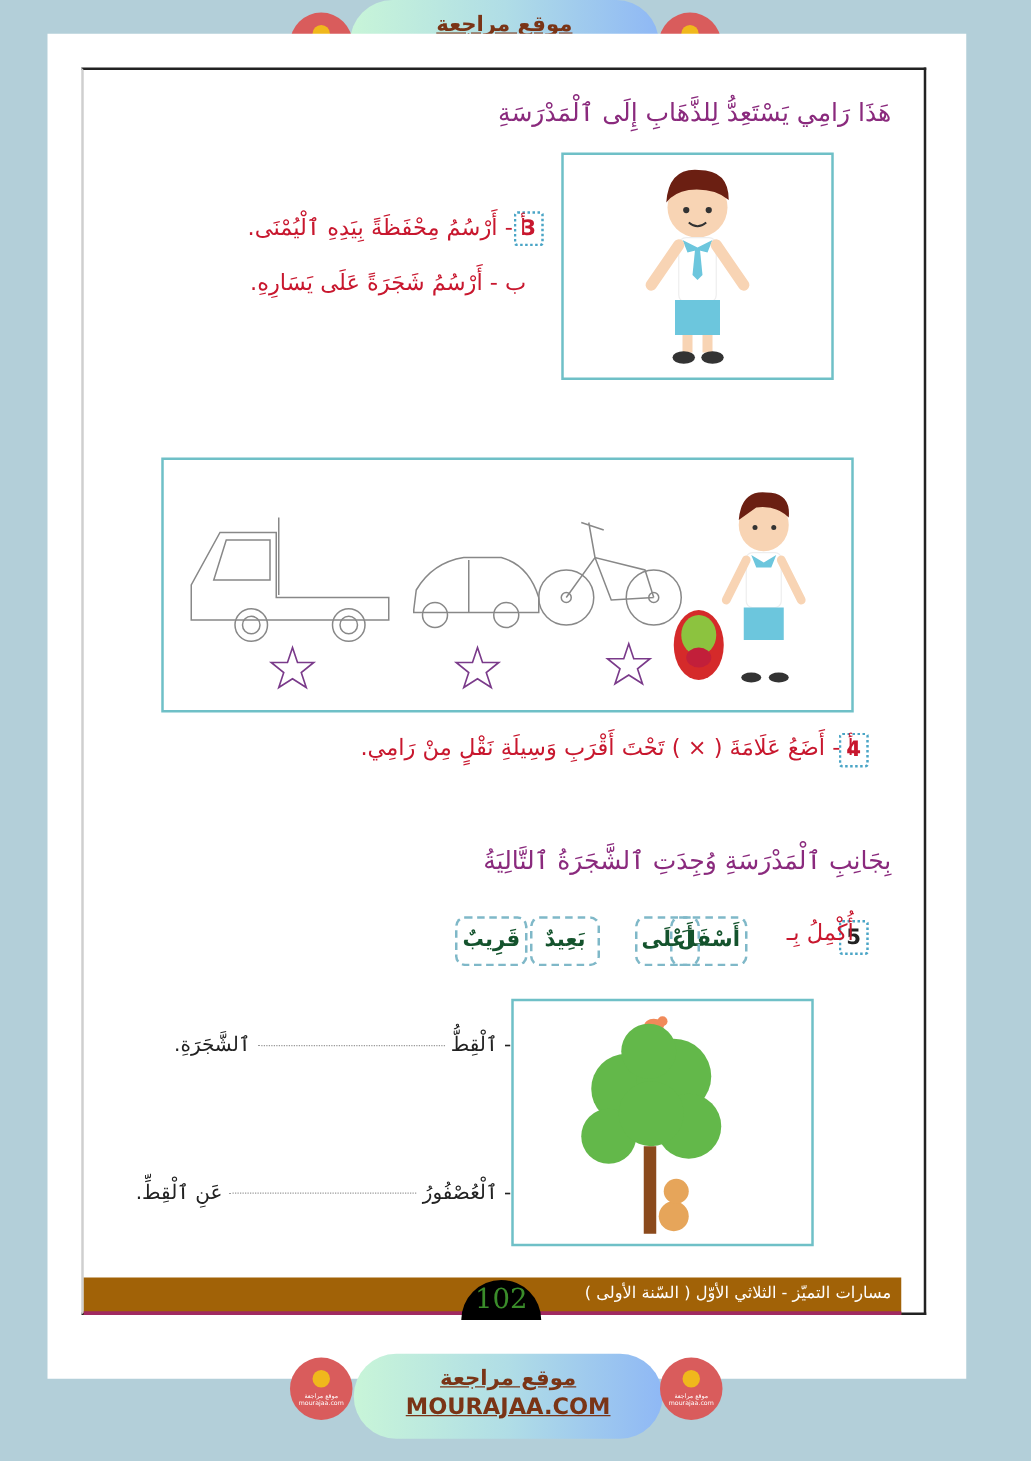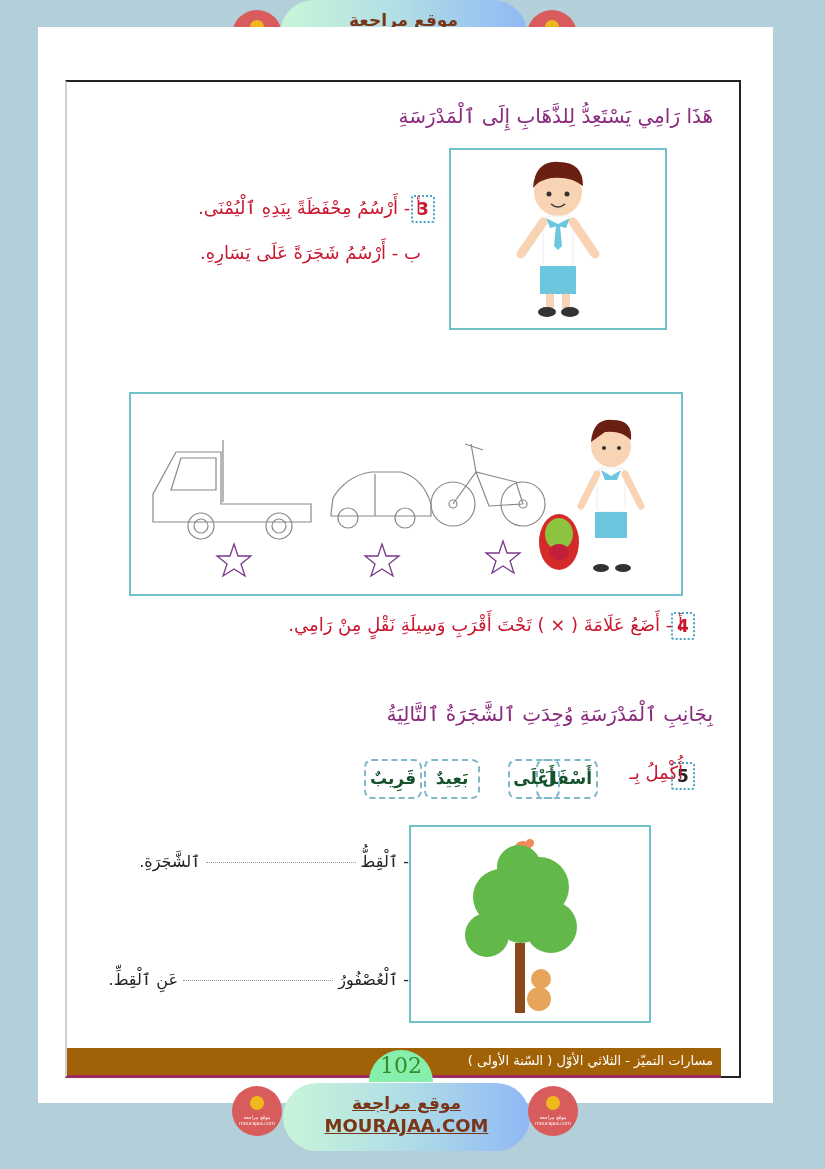--- a/index.html
+++ b/index.html
@@ -7,21 +7,21 @@
   body {
     background: #b3cfd9;
     font-family: "DejaVu Sans", sans-serif;
     position: relative;
   }
   .sheet {
     position: absolute; left: 38px; top: 27px; width: 735px; height: 1076px;
     background: #ffffff;
   }
   .page {
-    position: absolute; left: 65px; top: 80px; width: 676px; height: 998px;
+    position: absolute; left: 65px; top: 54px; width: 676px; height: 998px;
     background: #fff;
     border-top: 2px solid #222;
     border-right: 2px solid #222;
     border-left: 2px solid #cfcfcf;
     border-bottom: 2px solid #222;
   }
   
   .banner {
     position: absolute; left: 0; width: 825px; height: 70px;
   }
@@ -84,21 +84,21 @@
   .footer-bar {
     position: absolute; left: 0; top: 966px; width: 654px; height: 30px;
     background: #a16207;
     border-bottom: 3px solid #a02a60;
   }
   .footer-text {
     position: absolute; right: 8px; top: 5px; color: #fff; font-size: 13px; direction: rtl; white-space: nowrap;
   }
   .page-num-bubble {
     position: absolute; left: 302px; top: 968px; width: 64px; height: 32px;
-    border-radius: 32px 32px 0 0; background: #86efac;
+    border-radius: 32px 32px 0 0; background: #000000;
     color: #3a8c2a; font-family: "DejaVu Serif", serif; font-size: 22px; text-align: center; line-height: 32px;
   }
 </style>
 </head>
 <body>
 
 <div class="banner top">
   <div class="badge left">
     <span class="logo"></span>
     <span class="small">موقع مراجعة mourajaa.com</span>

